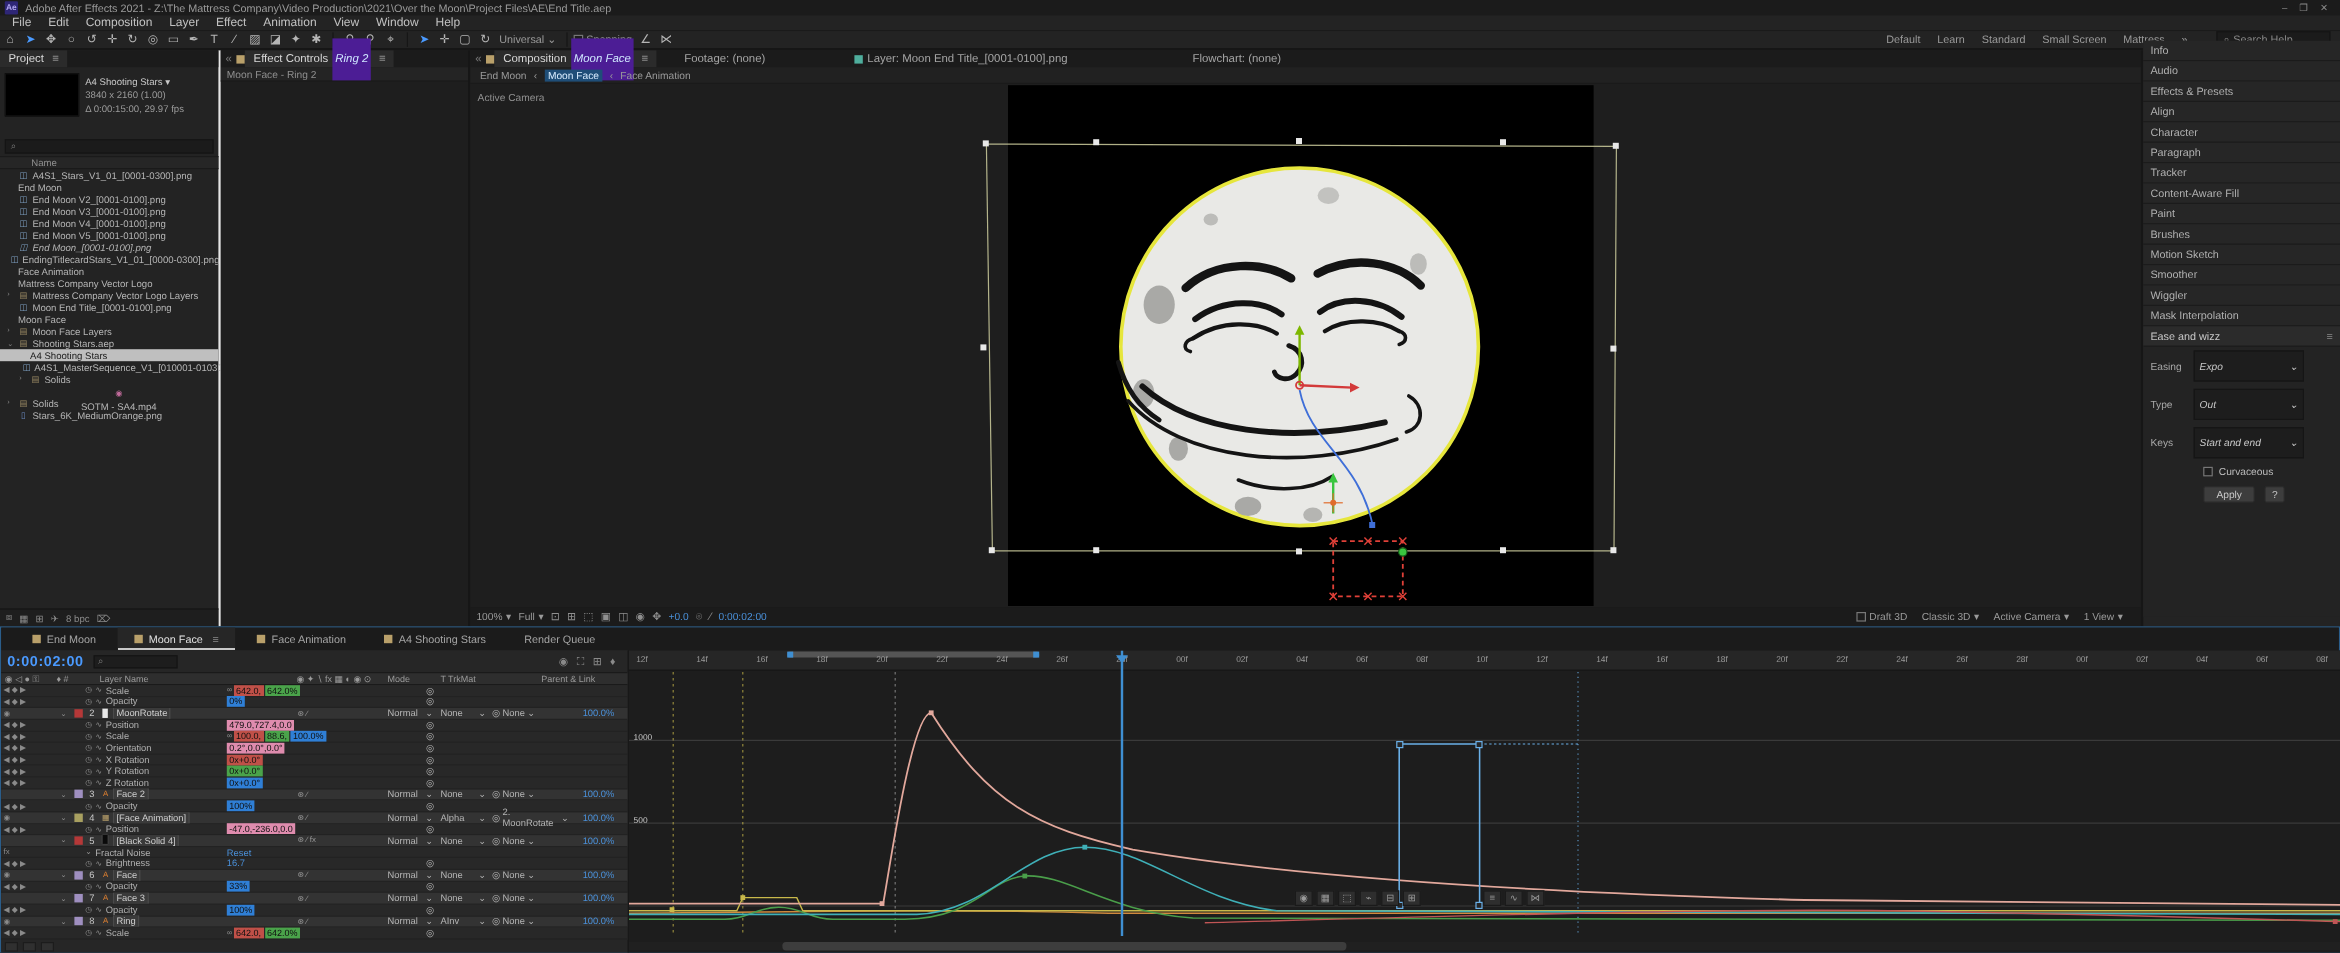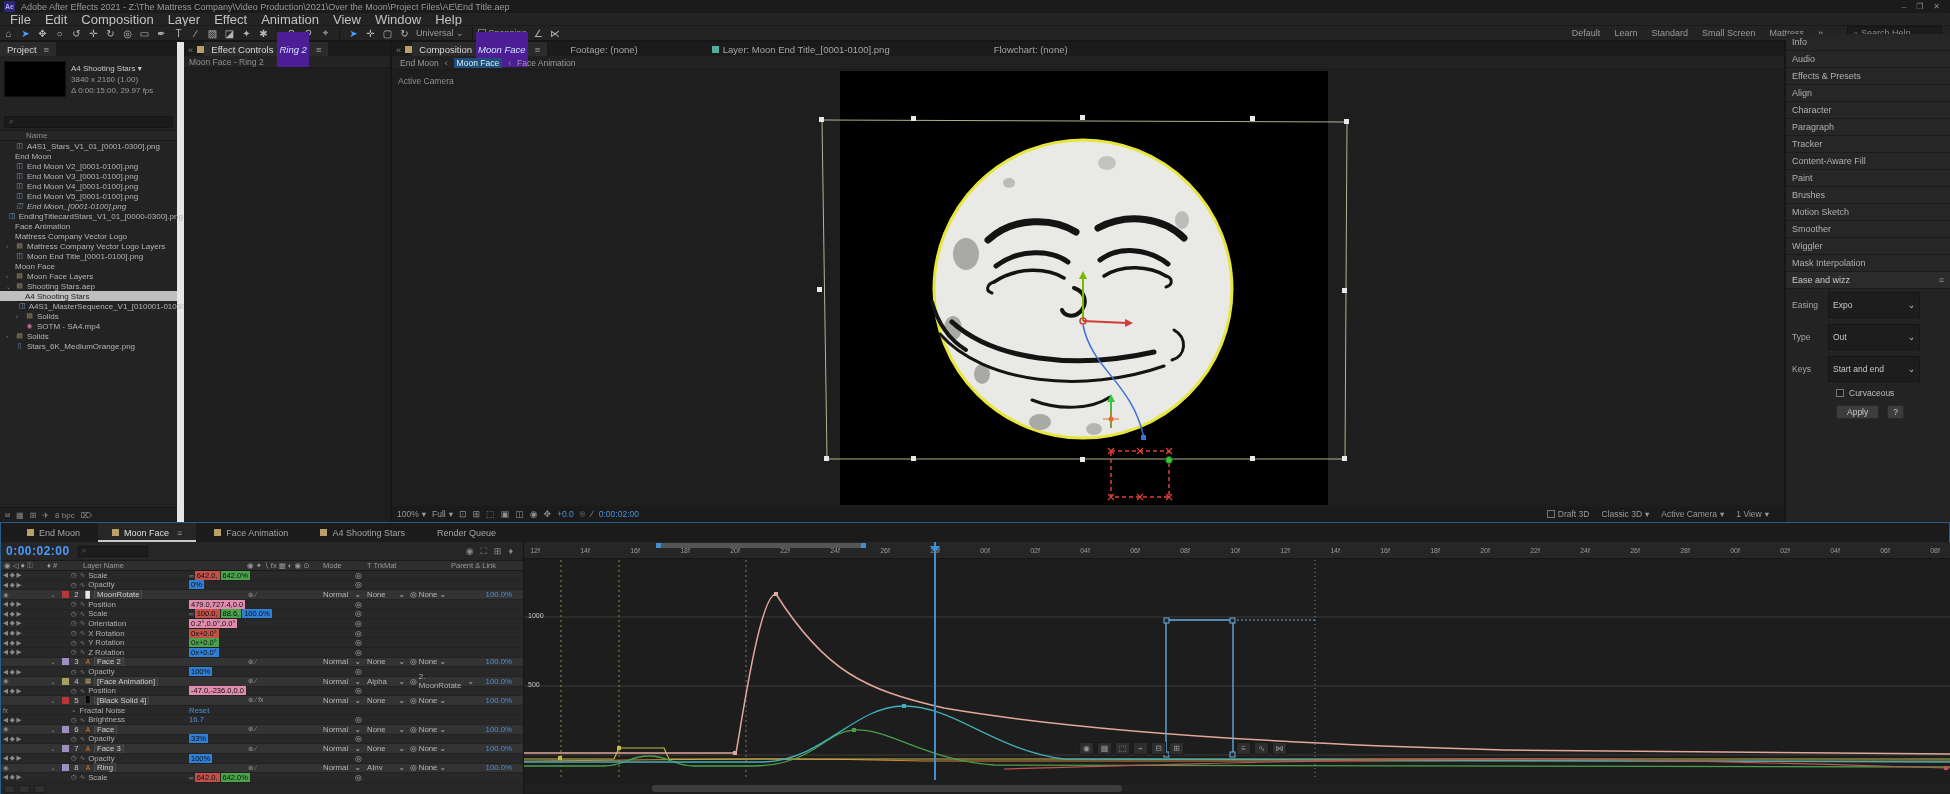--- a/index.html
+++ b/index.html
@@ -3,41 +3,41 @@
 <meta charset="utf-8">
 <style>
   * { margin:0; padding:0; box-sizing:border-box; }
   body { background:#111; font-family:"Liberation Sans", sans-serif; }
   .app { position:relative; width:1950px; height:794px; background:#232323; color:#bdbdbd; overflow:hidden; font-size:10px; }
 
   
   .titlebar { position:absolute; left:0; top:0; width:100%; height:13px; background:#1b1b1b; display:flex; align-items:center; gap:6px; padding:0 4px; font-size:9px; color:#9a9a9a; }
   .ae-logo { width:11px; height:11px; background:#2e2676; color:#b0a6f0; font-size:7px; font-weight:bold; display:flex; align-items:center; justify-content:center; border-radius:1px; }
   .win-controls { margin-left:auto; display:flex; gap:10px; font-size:8px; color:#8a8a8a; padding-right:6px; }
-  .menubar { position:absolute; left:0; top:13px; width:100%; height:13px; background:#232323; display:flex; align-items:center; gap:2px; padding-left:4px; font-size:13px; color:#c2c2c2; border-bottom:1px solid #1a1a1a; }
+  .menubar { position:absolute; left:0; top:13px; width:100%; height:13px; background:#232323; display:flex; align-items:center; gap:2px; padding-left:4px; font-size:10px; color:#c2c2c2; border-bottom:1px solid #1a1a1a; }
   .menubar span { padding:0 6px; }
   .toolbar { position:absolute; left:0; top:26px; width:100%; height:16px; background:#232323; border-bottom:2px solid #161616; display:flex; align-items:center; font-size:10px; color:#b5b5b5; }
   .toolbar .tool { width:17px; text-align:center; font-size:10px; }
   .tool.active { color:#4a9aff; }
   .tb-label { font-size:9px; color:#9a9a9a; margin:0 3px; }
   .tb-sep { width:1px; height:12px; background:#161616; margin:0 5px; }
   .workspaces { margin-left:auto; display:flex; gap:14px; font-size:9px; color:#9a9a9a; align-items:center; }
   .searchhelp { display:flex; align-items:center; gap:3px; background:#1b1b1b; border:1px solid #141414; padding:1px 5px; margin:0 8px 0 10px; color:#8a8a8a; font-size:9px; width:95px; }
 
   
   .panel-tabrow { height:14px; background:#1b1b1b; display:flex; align-items:center; font-size:9.5px; color:#a5a5a5; }
   .ptab { display:flex; align-items:center; gap:4px; padding:0 7px; height:100%; }
   .ptab.active { background:#2b2b2b; color:#d8d8d8; }
   .chip-sq { width:7px; height:7px; background:#b9a06a; display:inline-block; }
   .chip-sq.teal { background:#4fae9d; }
   .hl-blue { background:#4c1d95; color:#cfe6ff; padding:12px 2px;font-style:italic; }
   .hamb { color:#8a8a8a; margin-left:3px; }
 
   
-  .project { position:absolute; left:0; top:42px; width:184px; height:480px; background:#232323; border-right:7px solid #e5e5e5; }
+  .project { position:absolute; left:0; top:42px; width:184px; height:480px; background:#232323; border-right:2px solid #e5e5e5; }
   .proj-preview { display:flex; gap:5px; padding:5px 4px; }
   .proj-thumb { width:62px; height:36px; background:#000; border:1px solid #111; }
   .proj-meta { font-size:8px; color:#9a9a9a; line-height:11px; padding-top:2px; }
   .proj-meta .nm { color:#c8c8c8; }
   .proj-search { margin:14px 4px 2px 4px; height:12px; background:#1b1b1b; border:1px solid #141414; display:flex; align-items:center; padding:0 4px; color:#777; font-size:8px; gap:3px; }
   .proj-colhead { height:11px; border-top:1px solid #1a1a1a; border-bottom:1px solid #1a1a1a; display:flex; align-items:center; padding-left:26px; font-size:8px; color:#8f8f8f; background:#262626; }
   .proj-items { font-size:8px; }
   .pitem { height:10px; display:flex; align-items:center; gap:3px; padding-left:6px; white-space:nowrap; color:#b5b5b5; }
   .pitem.sel { background:#bfbfbf; color:#1a1a1a; }
   .pitem .exp { width:6px; color:#8a8a8a; font-size:6px; }
@@ -61,21 +61,21 @@
   .cb-ico { font-size:9px; color:#8f8f8f; }
   .cb-blue { color:#4a90d9; }
 
   
   .rightpanel { position:absolute; left:1786px; top:34px; width:164px; height:480px; background:#232323; }
   .rp-item { height:17px; display:flex; align-items:center; padding-left:6px; font-size:9px; color:#b0b0b0; border-bottom:1px solid #1b1b1b; background:#262626; }
   .rp-head { height:17px; display:flex; align-items:center; padding:0 6px; font-size:9px; color:#c8c8c8; background:#2b2b2b; border-bottom:1px solid #1b1b1b; }
   .rp-head .hamb { margin-left:auto; }
   .ez-row { display:flex; align-items:center; padding:3px 6px; gap:4px; font-size:8.5px; color:#a8a8a8; }
   .ez-row label { width:32px; }
-  .ez-select { flex:0 0 92px; height:13px; background:#1d1d1d; border:1px solid #151515; color:#c8c8c8; display:flex; align-items:center; padding:12px 4px; justify-content:space-between; font-size:8.5px; }
+  .ez-select { flex:0 0 92px; height:13px; background:#1d1d1d; border:1px solid #151515; color:#c8c8c8; display:flex; align-items:center; padding:12px 4px; justify-content:space-between; font-size:8.5px;font-style:italic; }
   .ez-check { display:flex; align-items:center; gap:5px; padding:3px 6px 3px 50px; font-size:8.5px; }
   .checkbox { width:8px; height:8px; border:1px solid #777; background:#1d1d1d; }
   .ez-buttons { display:flex; gap:8px; padding:4px 0 0 50px; }
   .btn { background:#3d3d3d; border:1px solid #2a2a2a; border-radius:2px; color:#c8c8c8; font-size:8.5px; padding:1px 10px; }
   .btn.sm { padding:1px 5px; }
 
   
   .timeline { position:absolute; left:0; top:522px; width:1950px; height:272px; background:#262626; border:1px solid #2a5d8a; }
   .tl-tabs { height:19px; background:#1b1b1b; display:flex; align-items:center; font-size:9px; color:#a5a5a5; padding-left:12px; gap:4px; }
   .tl-tab { display:flex; align-items:center; gap:5px; padding:0 14px; height:100%; }
@@ -305,21 +305,21 @@
         <div class="pitem" style="padding-left: 16px;">
           <span class="exp"></span>
           <span class="ic footage">◫</span>
           <span>A4S1_MasterSequence_V1_[010001-010300].png</span>
         </div>
         <div class="pitem" style="padding-left: 16px;">
           <span class="exp">›</span>
           <span class="ic folder">▤</span>
           <span>Solids</span>
         </div>
-        <div class="pitem" style="padding-left: 16px;">
+        <div class="pitem" style="padding-left: 16px; flex-direction: column;">
           <span class="exp"></span>
           <span class="ic media">◉</span>
           <span>SOTM - SA4.mp4</span>
         </div>
         <div class="pitem" style="padding-left: 6px;">
           <span class="exp">›</span>
           <span class="ic folder">▤</span>
           <span>Solids</span>
         </div>
         <div class="pitem" style="padding-left: 6px;">

